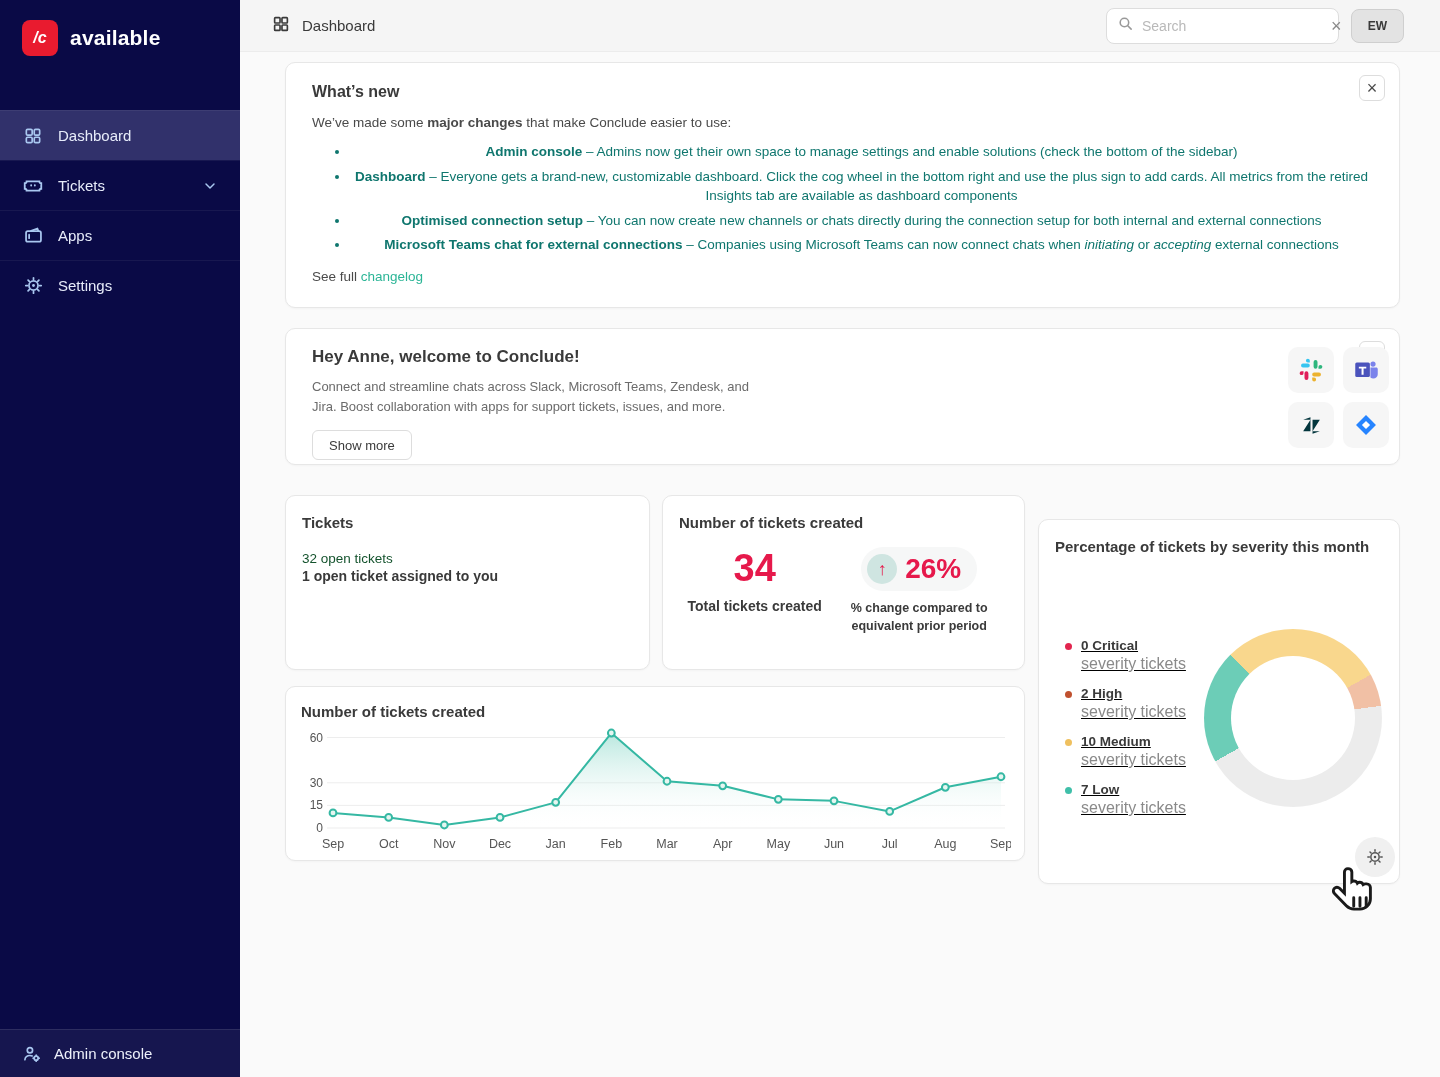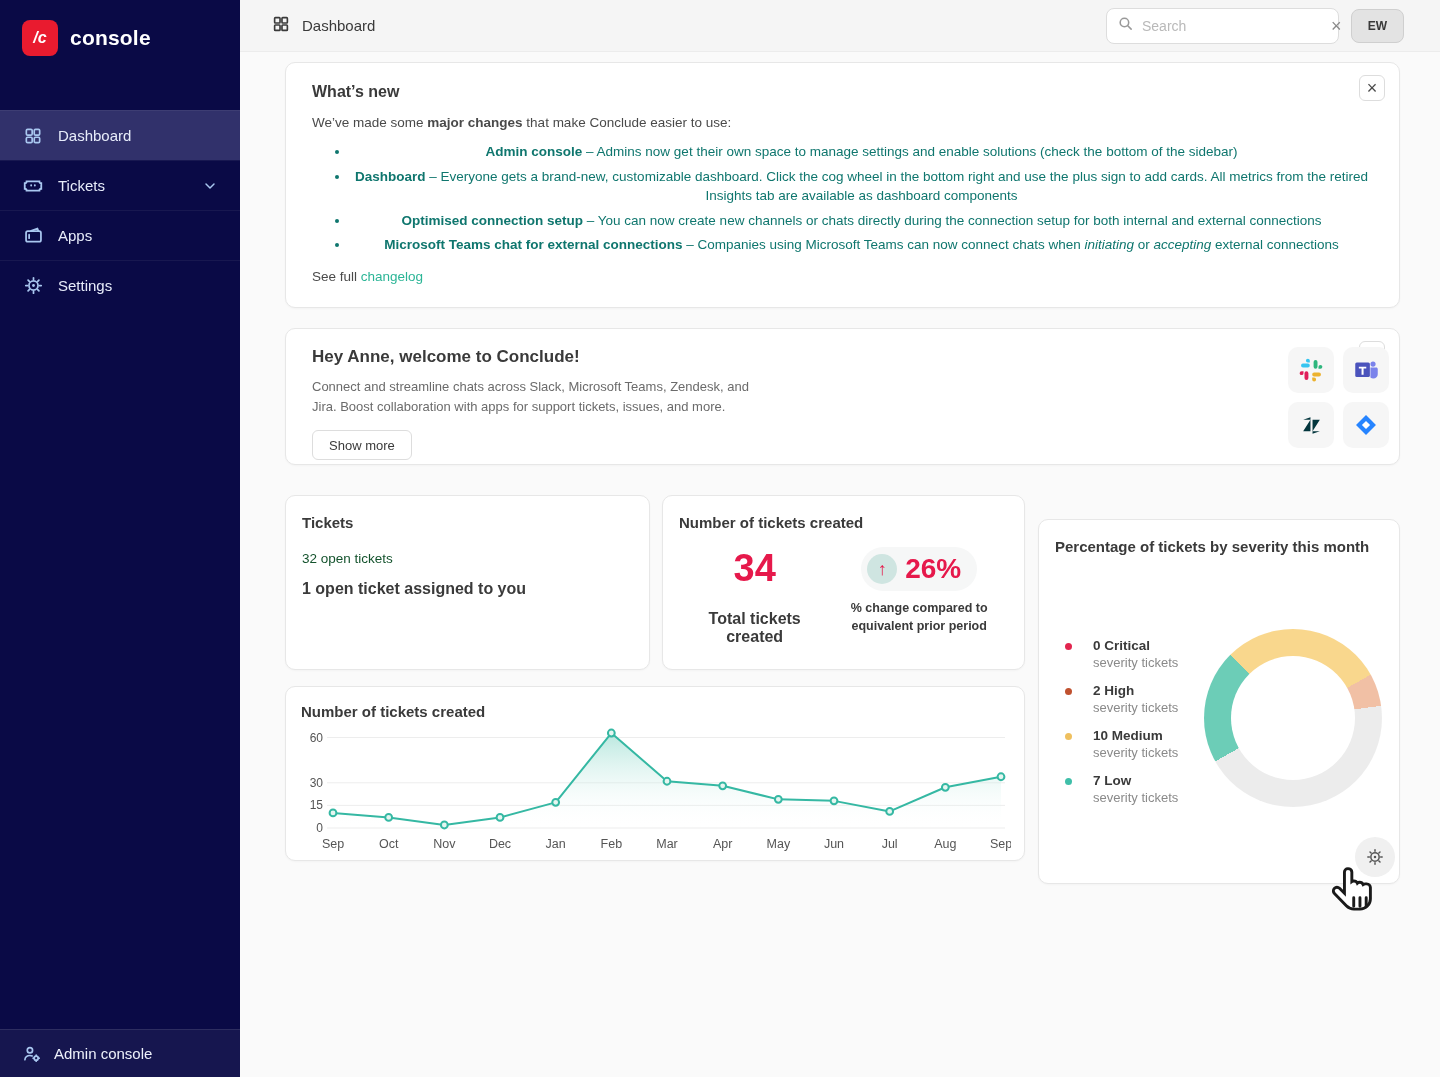--- a/index.html
+++ b/index.html
@@ -46,59 +46,59 @@
   .welcome { left:285px; top:328px; width:1115px; height:137px; padding:18px 26px; overflow:visible; }
   .welcome h2 { font-size:17px; }
   .wl-desc { margin-top:10px; font-size:13px; color:#6b6b6b; line-height:1.5; max-width:440px; }
   .show-more { margin-top:14px; height:30px; padding:0 16px; background:#fff; border:1px solid #ddd; border-radius:6px; font-size:13px; font-weight:normal; color:#3a3a3a; cursor:pointer; font-family:"Liberation Sans",sans-serif; }
   .app-grid { position:absolute; top:18px; right:10px; display:grid; grid-template-columns:46px 46px; grid-gap:9px; }
   .app-tile { width:46px; height:46px; background:#f6f6f6; border-radius:10px; display:flex; align-items:center; justify-content:center; cursor:pointer; }
 
   
   .tickets { left:285px; top:495px; width:365px; height:175px; padding:18px 16px; }
   .tk-open { margin-top:20px; font-size:13.5px; color:#14532d; }
-  .tk-assigned { margin-top:14px; font-size:16px; font-weight:bold; color:#3a3a3a; }
+  .tk-assigned { margin-top:2px; font-size:14px; font-weight:bold; color:#3a3a3a; }
 
   
   .created { left:662px; top:495px; width:363px; height:175px; padding:18px 16px; }
   .cr-body { display:flex; margin-top:16px; }
   .cr-left { width:46%; text-align:center; }
   .big-num { font-size:38px; font-weight:bold; color:#e6194b; }
-  .cr-label { margin-top:20px; font-size:16px; font-weight:bold; color:#3a3a3a; }
+  .cr-label { margin-top:8px; font-size:14px; font-weight:bold; color:#3a3a3a; }
   .cr-right { width:54%; text-align:center; }
   .pct-pill { display:inline-flex; align-items:center; gap:8px; background:#f6f7f7; border-radius:24px; padding:6px 16px 6px 6px; }
   .pct-arrow { width:30px; height:30px; border-radius:50%; background:#cfe5e1; color:#e6194b; font-size:18px; font-weight:bold; display:flex; align-items:center; justify-content:center; }
   .pct-val { font-size:28px; font-weight:bold; color:#e6194b; }
   .pct-label { margin-top:8px; font-size:12.5px; font-weight:bold; color:#3a3a3a; line-height:1.45; }
 
   
   .severity { left:1038px; top:519px; width:362px; height:365px; padding:18px 16px; overflow:visible; }
   .legend { position:absolute; left:26px; top:118px; }
-  .lg-item { margin-bottom:13px; display:flex; gap:21px; }
+  .lg-item { margin-bottom:13px; display:flex; gap:9px;text-decoration:underline; }
   .lg-dot { width:7px; height:7px; border-radius:50%; margin-top:5px; flex:0 0 7px; }
   .lg-main { font-size:13.5px; font-weight:bold; color:#3a3a3a; }
-  .lg-sub { font-size:13px; color:#8a8a8a; margin-top:2px; }
+  .lg-sub { font-size:16px; color:#8a8a8a; margin-top:2px; }
   .donut { position:absolute; left:165px; top:109px; width:178px; height:178px; border-radius:50%; }
   .donut::after { content:""; position:absolute; left:27px; top:27px; width:124px; height:124px; background:#fff; border-radius:50%; }
   .gear-btn { position:absolute; right:4px; bottom:6px; width:40px; height:40px; border-radius:50%; background:#f0f0f0; border:none; display:flex; align-items:center; justify-content:center; color:#555; cursor:pointer; }
   .cursor-hand { position:absolute; right:22px; bottom:-40px; width:48px; height:58px; z-index:5; pointer-events:none; }
 
   
   .linechart { left:285px; top:686px; width:740px; height:175px; padding:16px 15px; }
   .lc-svg { margin-top:4px; }
 </style>
 </head>
 <body>
 
 <div class="page">
 
   <aside class="sidebar">
     <div class="logo-row">
       <div class="logo-badge">/c</div>
-      <div class="logo-text">console</div>
+      <div class="logo-text">available</div>
     </div>
     <nav class="nav">
       <div class="nav-item active">
         <span class="nicon">
           <svg width="20" height="20" viewBox="0 0 24 24" fill="none" stroke="currentColor" stroke-width="2">
               <rect x="4" y="4" width="7" height="7" rx="1.5"></rect>
               <rect x="13.5" y="4" width="6.5" height="7" rx="1.5"></rect>
               <rect x="4" y="13.5" width="7" height="6.5" rx="1.5"></rect>
               <rect x="13.5" y="13.5" width="6.5" height="6.5" rx="1.5"></rect>
             </svg>

